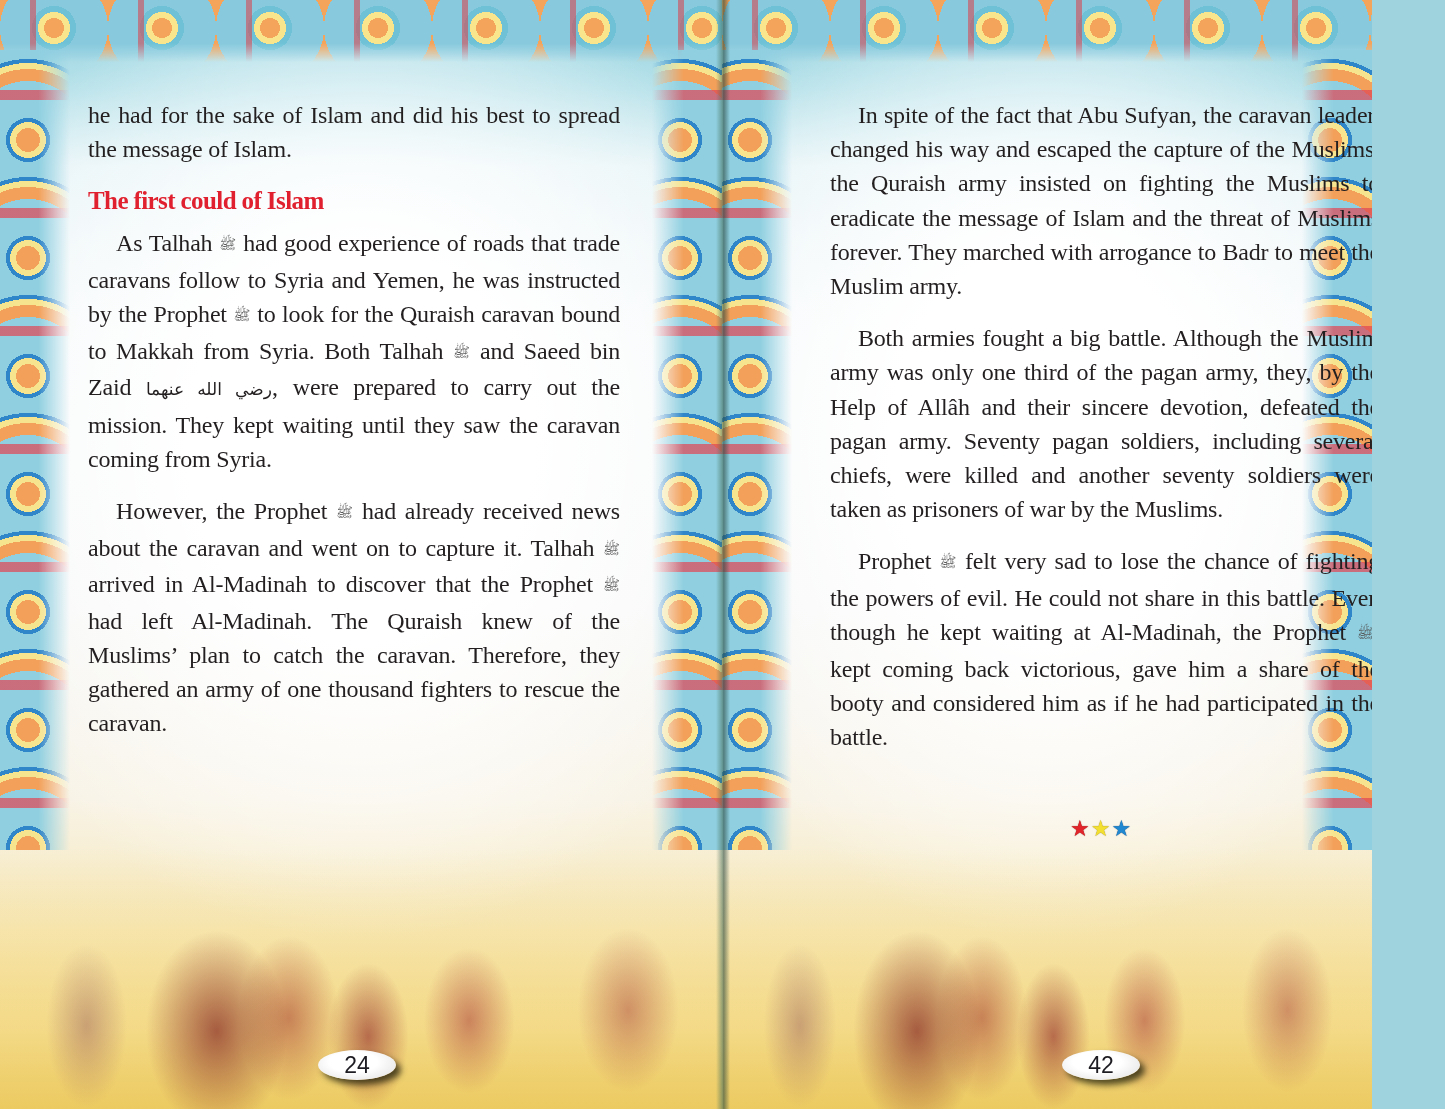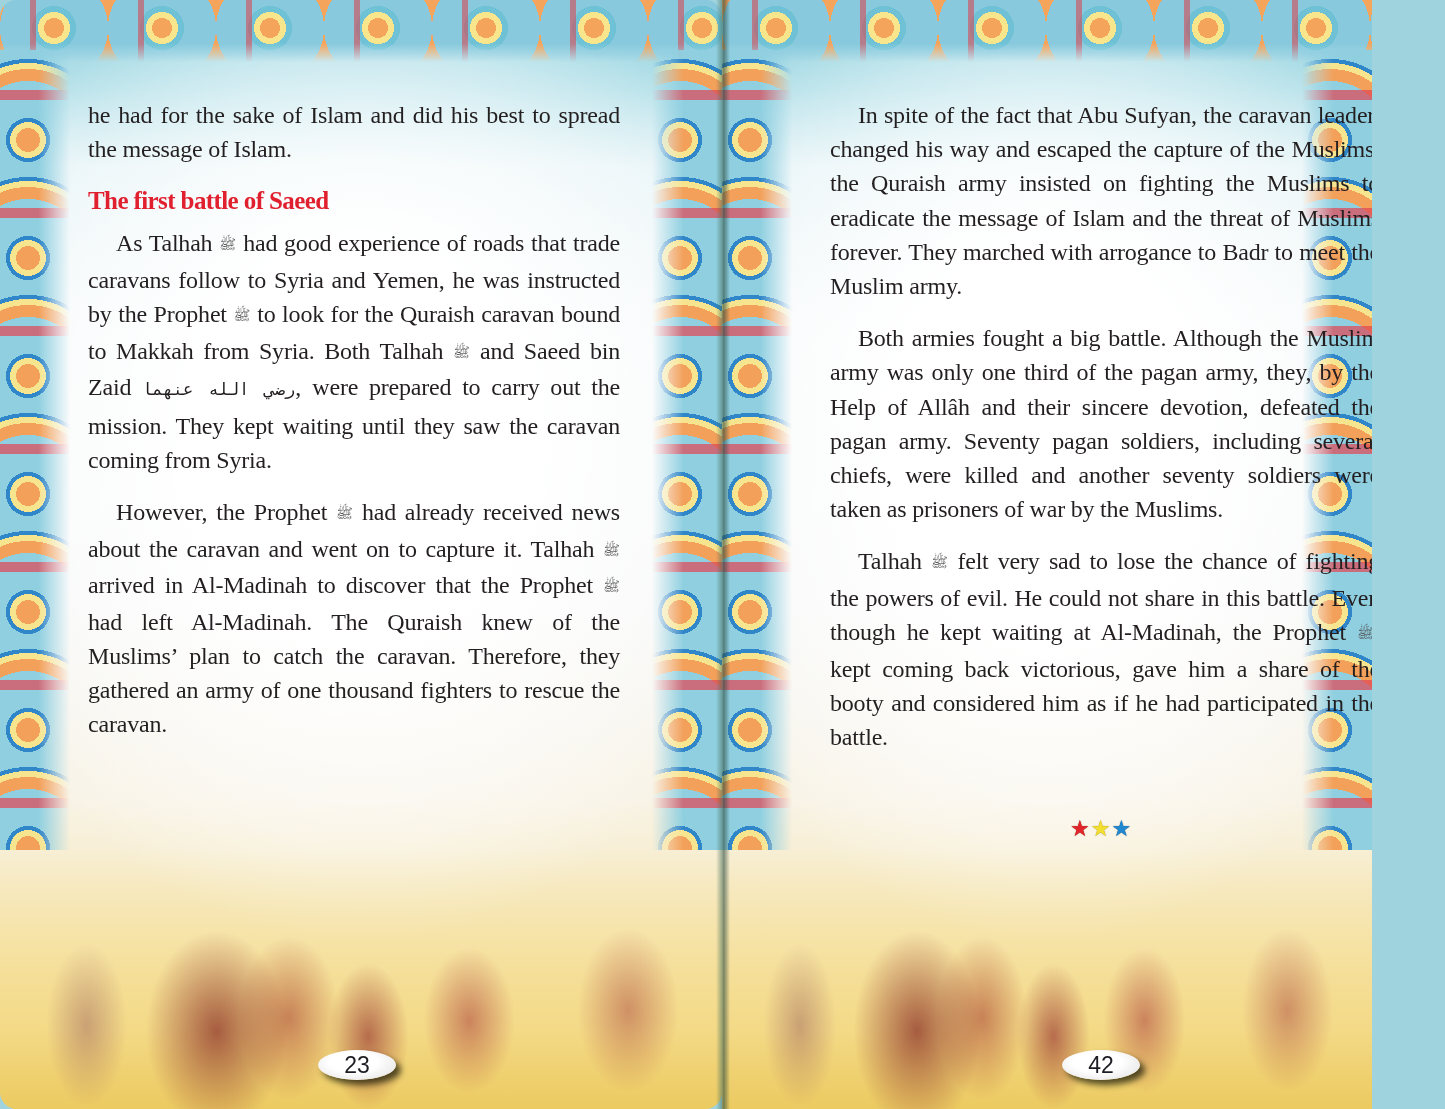--- a/index.html
+++ b/index.html
@@ -7,21 +7,21 @@
   body { position:relative; font-family:"Liberation Serif","DejaVu Serif",serif; color:#231f20; }
 
   .spread { position:absolute; left:0; top:0; width:1445px; height:1109px; }
 
   .page {
     position:absolute; top:0; height:1109px; overflow:hidden;
     background:
       radial-gradient(ellipse 60% 45% at 50% 40%, rgba(255,255,255,1) 40%, rgba(255,255,255,0) 100%),
       linear-gradient(to bottom, #8fd0df 0%, #b8e2ea 8%, #e7f4f7 15%, #f6f9fa 30%, #f6f7f6 55%, #f8f3e6 72%, #f6e7b7 85%, #efd47e 100%);
   }
-  .page.left { left:0; width:722px;border-radius:17px; }
+  .page.left { left:0; width:722px; }
   .page.right { left:722px; width:650px; }
 
   
   .ornament-top {
     position:absolute; left:0; right:0; top:0; height:62px;
     background:
       repeating-linear-gradient(90deg, transparent 0 30px, rgba(220,60,70,0.55) 30px 36px, transparent 36px 108px),
       repeating-radial-gradient(circle at 54px 28px, #f5a45b 0 10px, #f8e58c 10px 16px, #6fc2d6 16px 22px, #88c9dd 22px 54px),
       #8fcfe0;
     background-size:108px 62px, 108px 62px, auto;
@@ -66,21 +66,21 @@
   .page.left .text-block { left:88px; width:532px; }
   .page.right .text-block { left:108px; width:550px; }
 
   .text-block p { text-indent:28px; margin-bottom:18px; }
   .text-block p.noindent { text-indent:0; }
   .text-block h2 {
     font-size:25px; font-weight:bold; color:#e0202e; letter-spacing:-0.6px;
     margin-top:2px; margin-bottom:8px; line-height:34px;
   }
   .honor { font-size:14px; color:#555; vertical-align:middle; }
-  .arabic { font-family:Liberation Mono, monospace; font-size:17px; }
+  .arabic { font-family:Liberation Serif, serif; font-size:17px; }
 
   .stars {
     position:absolute; left:348px; top:818px; display:flex; gap:1px;
     font-size:22px; line-height:22px;
   }
   .star-red { color:#e2252a; text-shadow:0 0 1px #701010; }
   .star-yellow { color:#f2df2f; text-shadow:0 0 1px #806a10; }
   .star-blue { color:#1f88d0; text-shadow:0 0 1px #103060; }
 
   .page-number {
@@ -99,38 +99,38 @@
 <div class="spread">
 
   <div class="page left">
     <div class="ornament-top"></div>
     <div class="ornament-side outer"></div>
     <div class="ornament-side inner"></div>
     <div class="battle"></div>
 
     <div class="text-block" style="top:98px;">
       <p class="noindent">he had for the sake of Islam and did his best to spread the message of Islam.</p>
-      <h2>The first battle of Saeed</h2>
+      <h2>The first could of Islam</h2>
       <p><span>As Talhah </span><span class="honor">ﷺ</span><span> had good experience of roads that trade caravans follow to Syria and Yemen, he was instructed by the Prophet </span><span class="honor">ﷺ</span><span> to  look for the Quraish caravan bound to Makkah from Syria. Both Talhah </span><span class="honor">ﷺ</span><span> and Saeed bin Zaid </span><span class="arabic" dir="rtl">رضي الله عنهما</span><span>, were prepared to carry out the mission. They kept waiting until they saw the caravan coming from Syria.</span></p>
       <p><span>However, the Prophet </span><span class="honor">ﷺ</span><span> had already received news about the caravan and went on to capture it. Talhah </span><span class="honor">ﷺ</span><span> arrived in Al-Madinah to discover that the Prophet </span><span class="honor">ﷺ</span><span> had left Al-Madinah. The Quraish knew of the Muslims’ plan to catch the  caravan. Therefore, they gathered an army of one thousand fighters to rescue the caravan.</span></p>
     </div>
 
-    <div class="page-number">23</div>
+    <div class="page-number">24</div>
   </div>
 
   <div class="page right">
     <div class="ornament-top"></div>
     <div class="ornament-side inner"></div>
     <div class="ornament-side outer"></div>
     <div class="battle"></div>
 
     <div class="text-block" style="top:98px;">
       <p>In spite of the fact that Abu Sufyan, the caravan leader, changed his way and escaped the capture of the Muslims, the Quraish army insisted on fighting the Muslims to eradicate the message of Islam and the threat of Muslims forever. They marched with arrogance to Badr to meet the Muslim army.</p>
       <p>Both armies fought a big battle. Although the Muslim army was only one third of the pagan army, they, by the Help of Allâh and their sincere devotion, defeated the pagan army. Seventy pagan soldiers, including several chiefs, were killed and another seventy soldiers were taken as prisoners of war by the Muslims.</p>
-      <p><span>Talhah </span><span class="honor">ﷺ</span><span> felt very sad to lose the chance of fighting the powers of evil. He could not share in this battle. Even though he kept waiting at Al-Madinah, the Prophet </span><span class="honor">ﷺ</span><span>, kept coming back victorious, gave him a share of the booty and considered him as if he had participated in the battle.</span></p>
+      <p><span>Prophet </span><span class="honor">ﷺ</span><span> felt very sad to lose the chance of fighting the powers of evil. He could not share in this battle. Even though he kept waiting at Al-Madinah, the Prophet </span><span class="honor">ﷺ</span><span>, kept coming back victorious, gave him a share of the booty and considered him as if he had participated in the battle.</span></p>
     </div>
 
     <div class="stars">
       <span class="star-red">★</span>
       <span class="star-yellow">★</span>
       <span class="star-blue">★</span>
     </div>
 
     <div class="page-number">42</div>
   </div>

